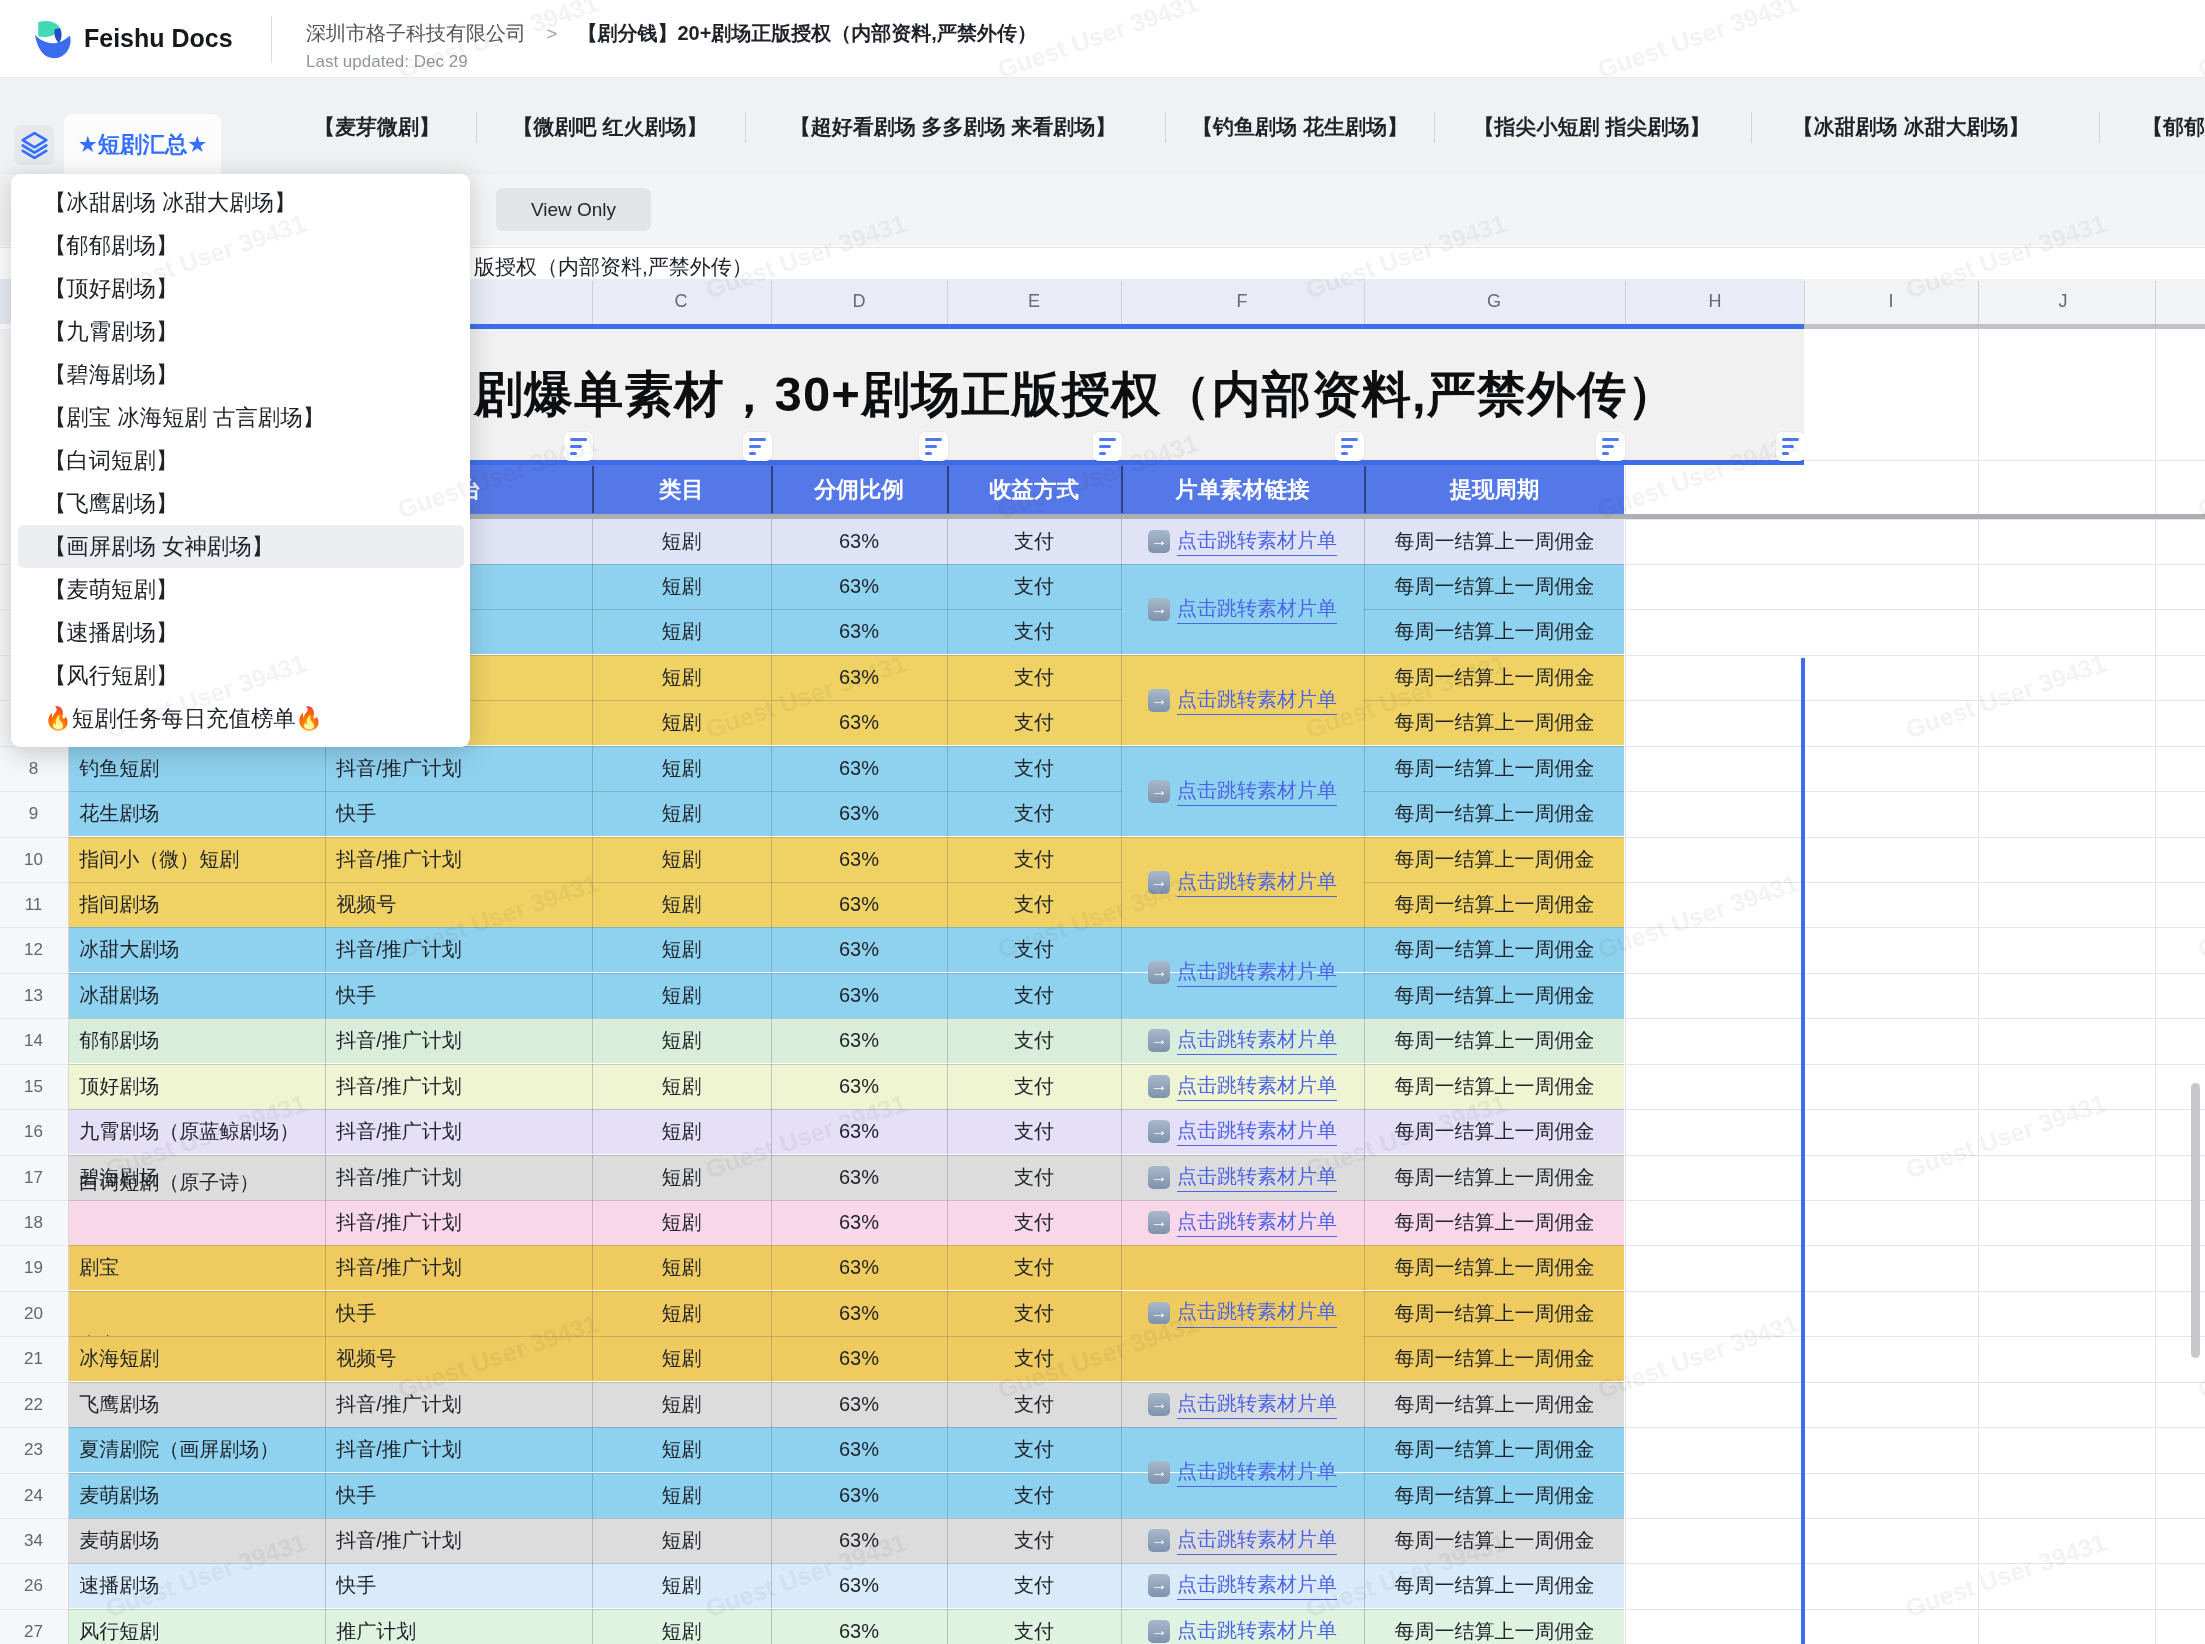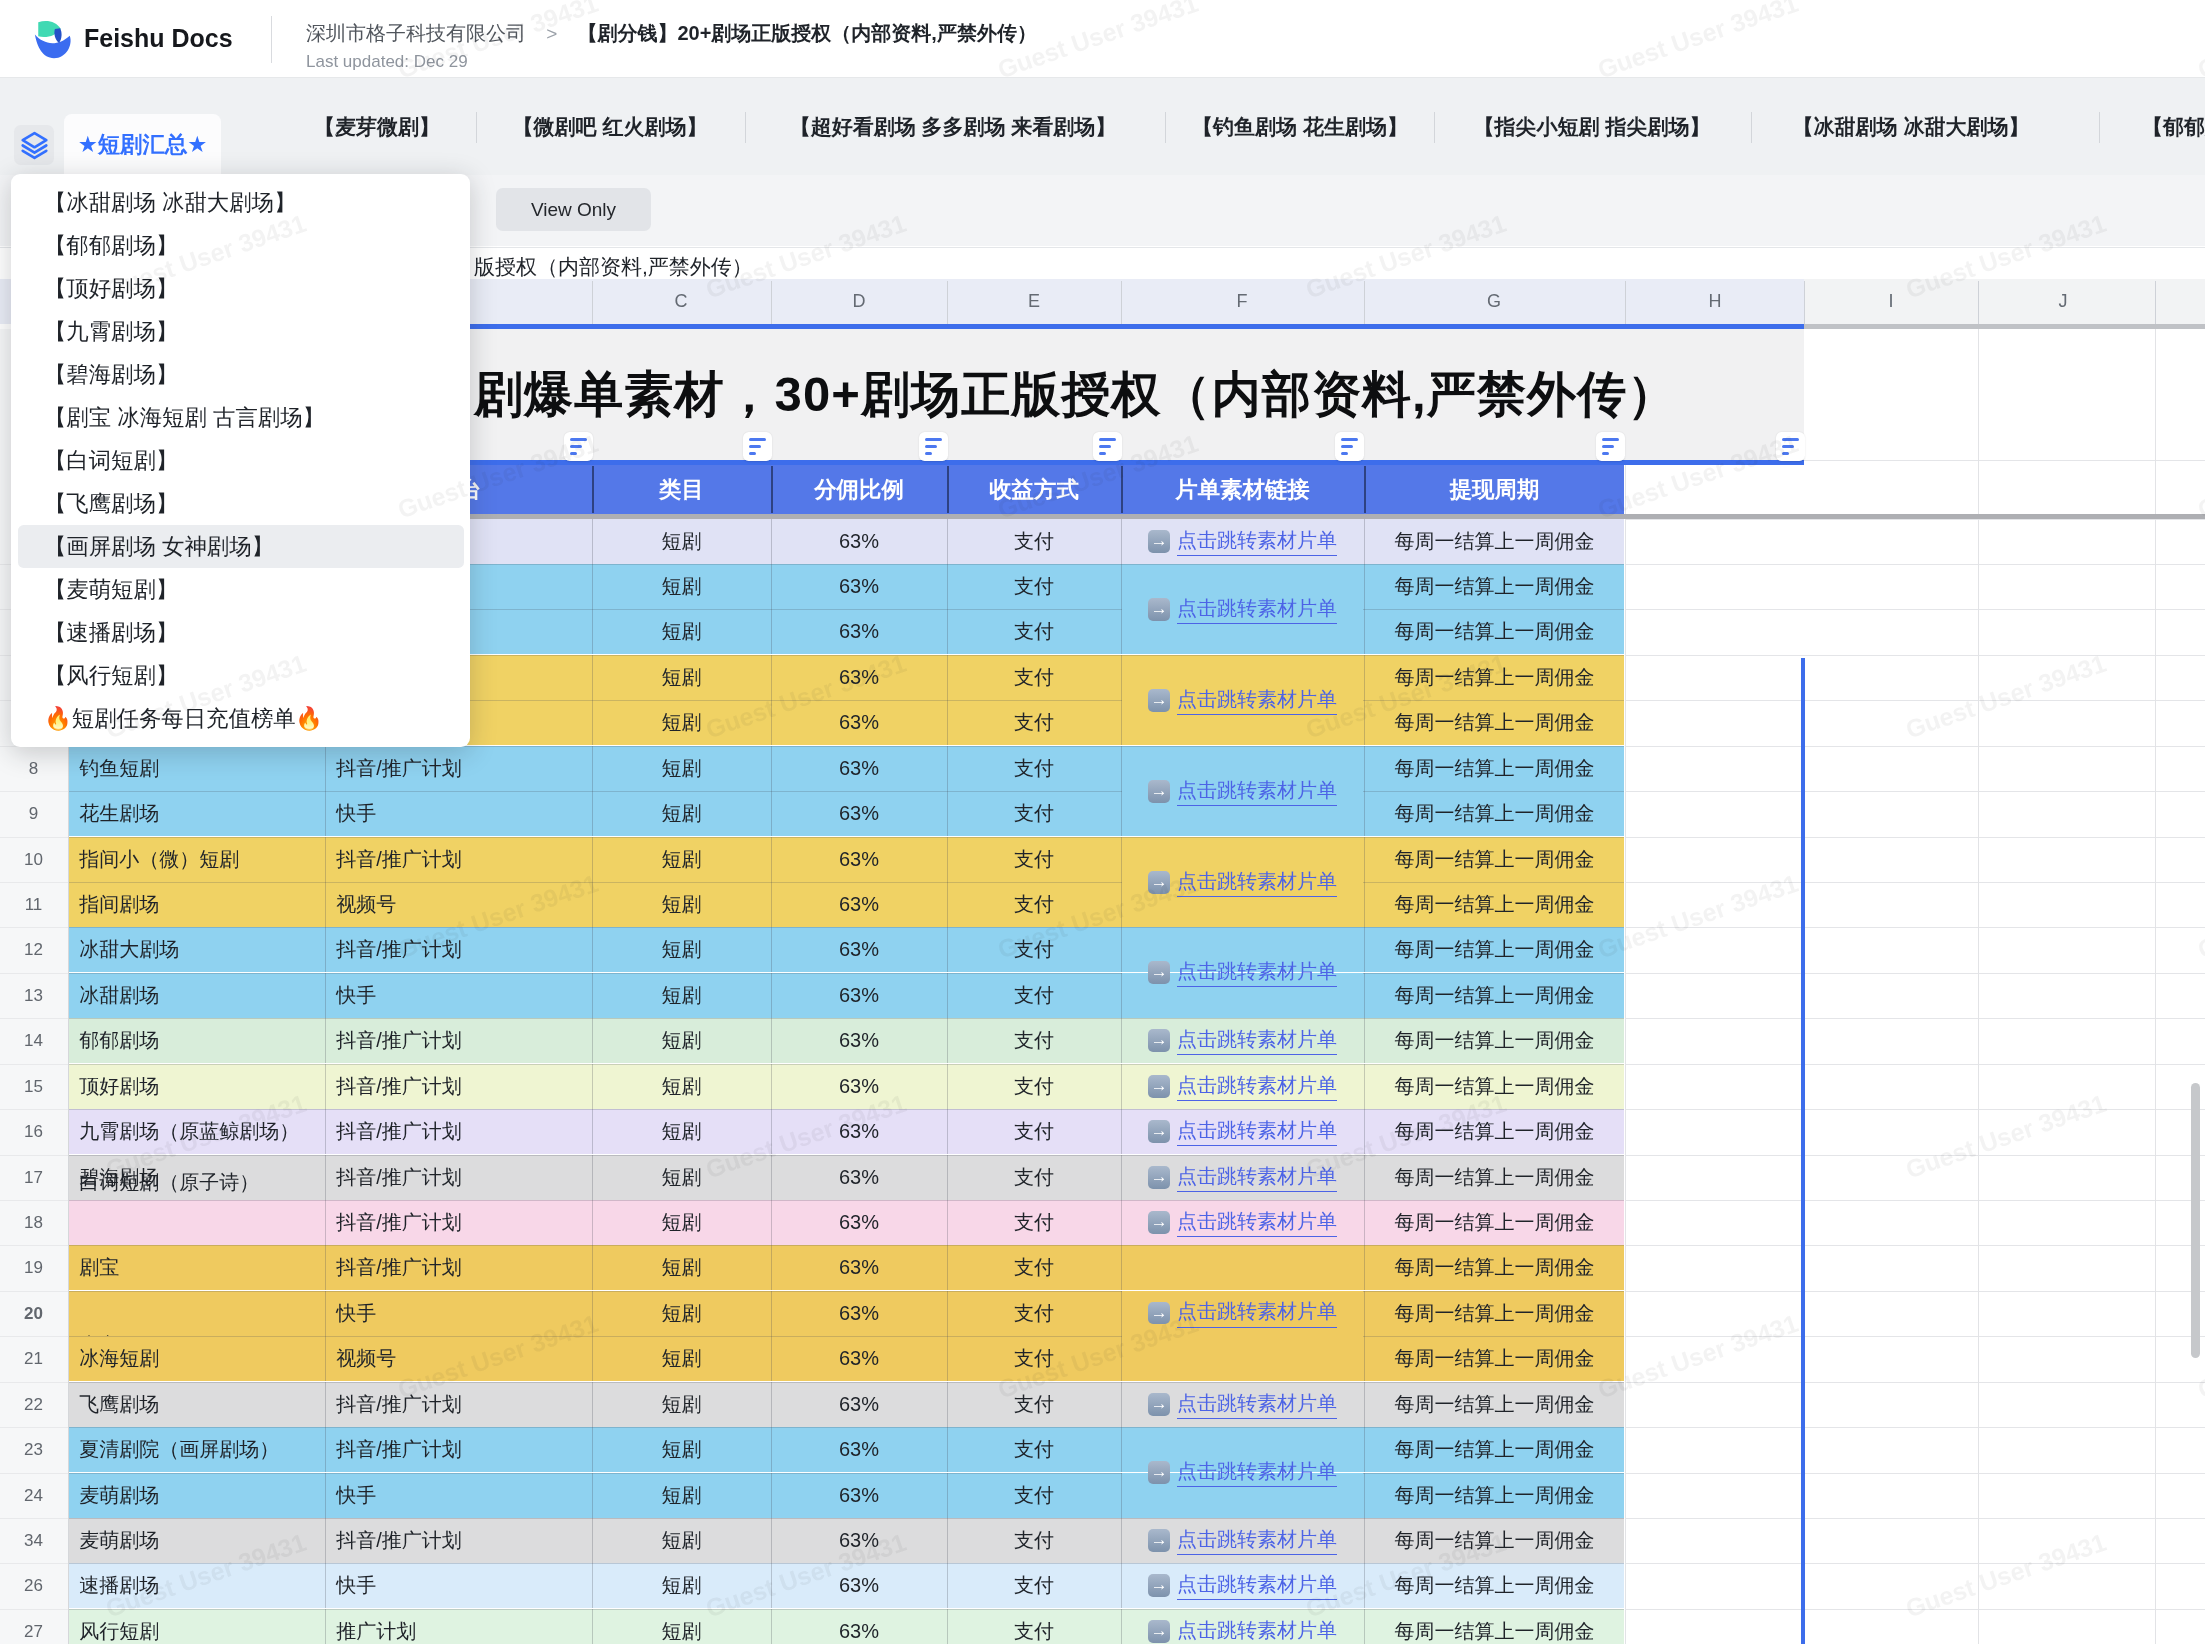--- a/index.html
+++ b/index.html
@@ -707,21 +707,21 @@
       <div class="abs rownum" style="left: 0px; top: 735px; height: 45px;">15</div>
       <div class="abs gutline" style="top: 780px;"></div>
       <div class="abs rownum" style="left: 0px; top: 780px; height: 45px;">16</div>
       <div class="abs gutline" style="top: 826px;"></div>
       <div class="abs rownum" style="left: 0px; top: 826px; height: 45px;">17</div>
       <div class="abs gutline" style="top: 871px;"></div>
       <div class="abs rownum" style="left: 0px; top: 871px; height: 45px;">18</div>
       <div class="abs gutline" style="top: 916px;"></div>
       <div class="abs rownum" style="left: 0px; top: 916px; height: 45px;">19</div>
       <div class="abs gutline" style="top: 962px;"></div>
-      <div class="abs rownum" style="left: 0px; top: 962px; height: 45px; font-weight: bold;">20</div>
+      <div class="abs rownum" style="left: 0px; top: 962px; height: 45px;">20</div>
       <div class="abs gutline" style="top: 1007px;"></div>
       <div class="abs rownum" style="left: 0px; top: 1007px; height: 45px;">21</div>
       <div class="abs gutline" style="top: 1053px;"></div>
       <div class="abs rownum" style="left: 0px; top: 1053px; height: 45px;">22</div>
       <div class="abs gutline" style="top: 1098px;"></div>
       <div class="abs rownum" style="left: 0px; top: 1098px; height: 45px;">23</div>
       <div class="abs gutline" style="top: 1144px;"></div>
       <div class="abs rownum" style="left: 0px; top: 1144px; height: 45px;">24</div>
       <div class="abs gutline" style="top: 1189px;"></div>
       <div class="abs rownum" style="left: 0px; top: 1189px; height: 45px;">34</div>

